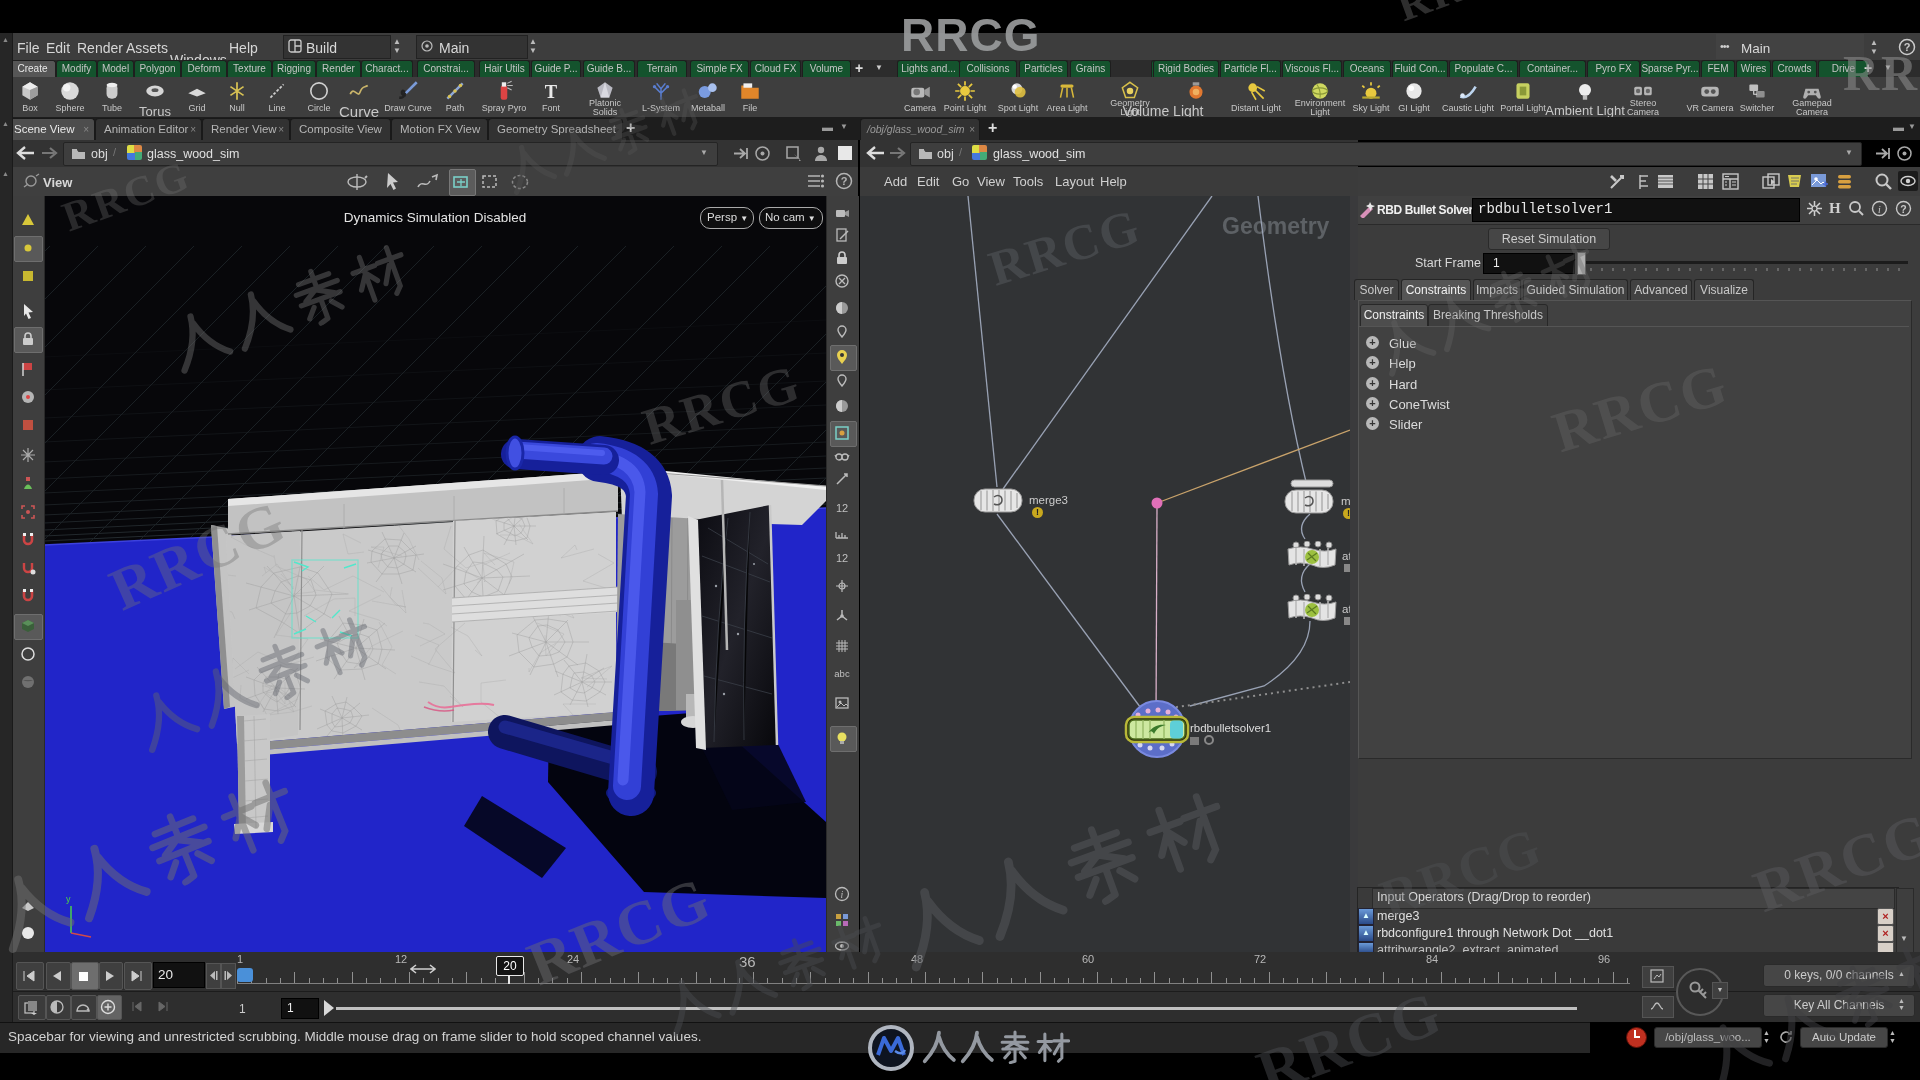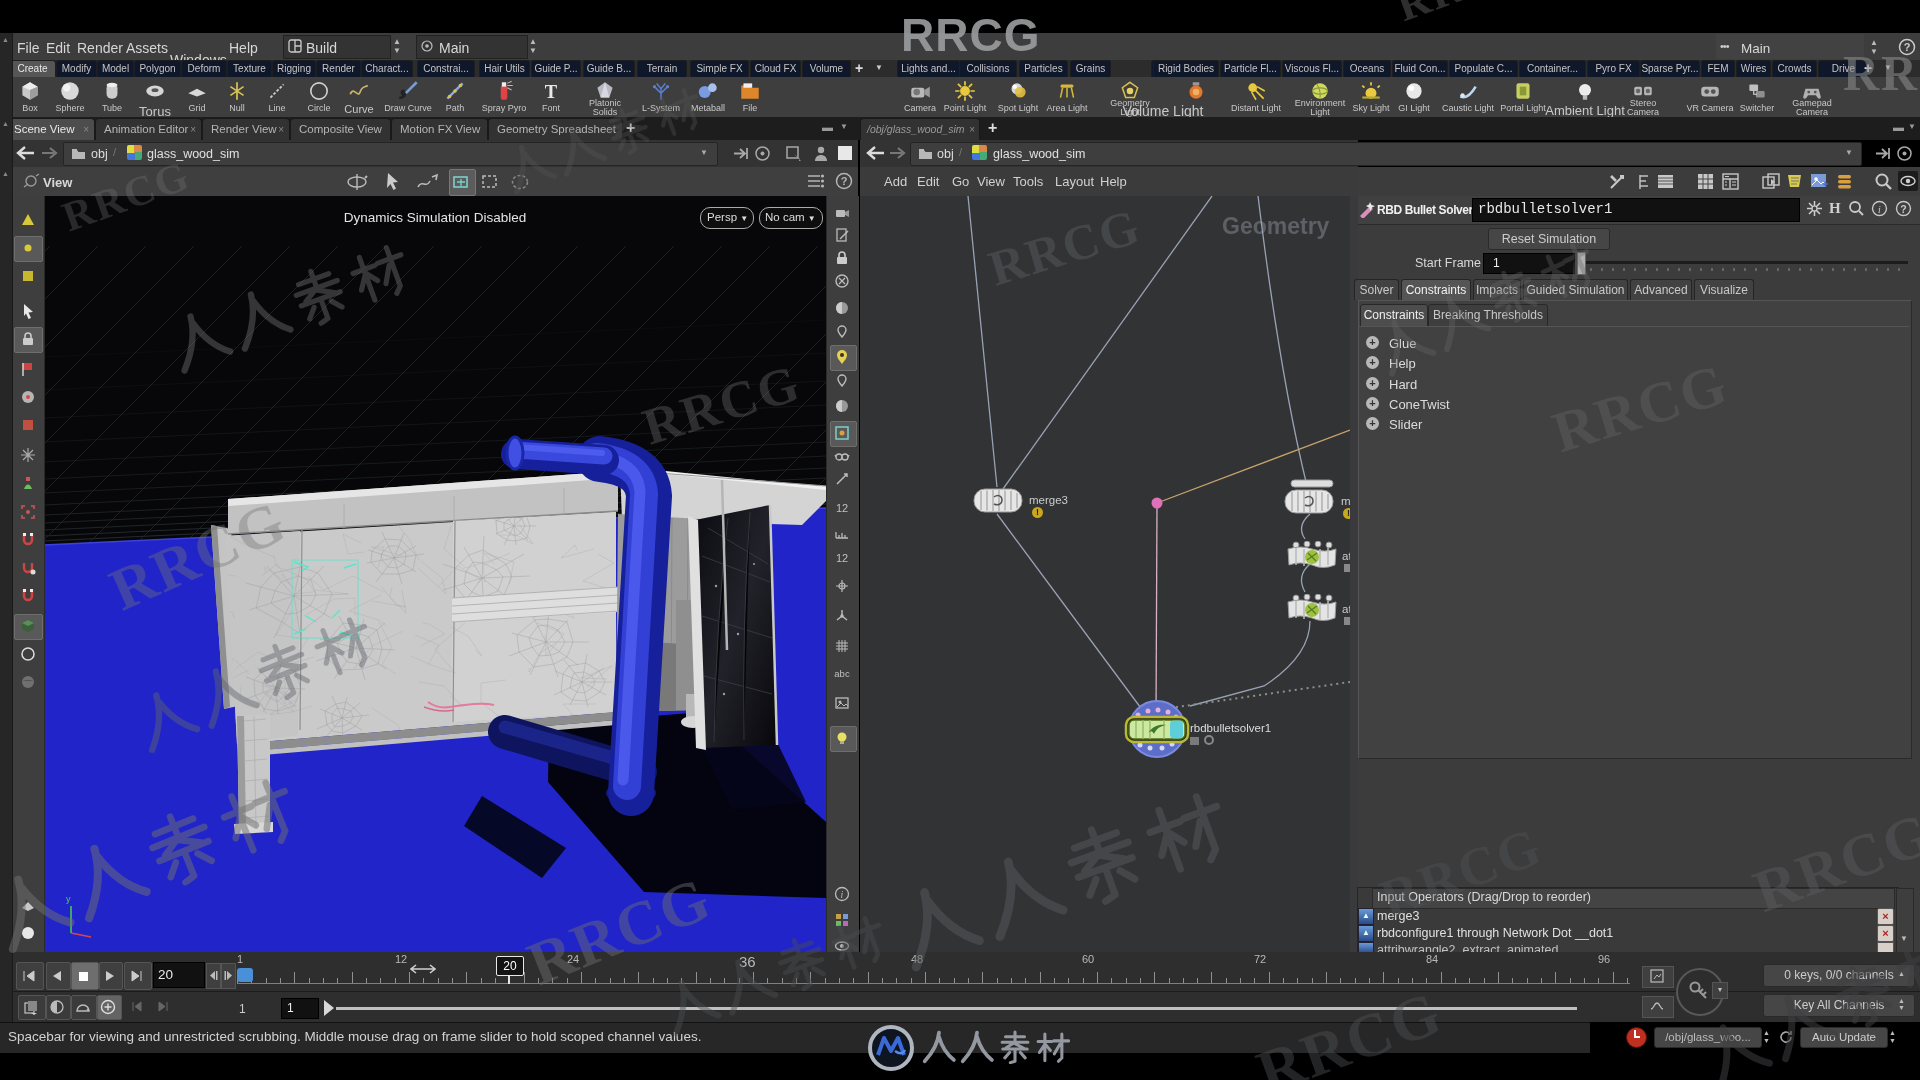--- a/index.html
+++ b/index.html
@@ -1,18 +1,18 @@
 <!DOCTYPE html>
 <html><head><meta charset="utf-8">
 <style>
 html,body{margin:0;padding:0;background:#000;width:1920px;height:1080px;overflow:hidden}
 body{font-family:"Liberation Sans",sans-serif;position:relative}
 .abs{position:absolute}
 .txt{position:absolute;white-space:nowrap;color:#cfcfcf}
-.tab{position:absolute;background:#0f172a;color:#c4c4c4;font-size:10px;text-align:center;
+.tab{position:absolute;background:#14532d;color:#c4c4c4;font-size:10px;text-align:center;
  border:1px solid #1e1e1e;border-bottom:none;border-radius:3px 3px 0 0;height:16px;line-height:16px;overflow:hidden}
 .tab.act{background:#565656;color:#e8e8e8}
 .ptab{position:absolute;background:#323232;color:#b5b5b5;font-size:12px;
  border:1px solid #191919;border-bottom:none;border-radius:4px 4px 0 0;height:21px;line-height:21px;overflow:hidden}
 .ptab.act{background:#4d4d4d;color:#e8e8e8}
 .btn{position:absolute;background:#464646;border:1px solid #2a2a2a;border-radius:3px;color:#ccc;text-align:center}
 .inp{position:absolute;background:#111;border:1px solid #000;color:#ddd}
 .wm{position:absolute;white-space:nowrap;font-weight:bold;pointer-events:none;z-index:50;
  font-family:"Liberation Serif",serif}
 </style></head><body>
@@ -121,21 +121,21 @@
       <path d="M5 17L17 5" stroke="#cfcfcf" stroke-width="1.6" stroke-dasharray="2.5 1.5"></path>
     </svg></div>
 <div class="txt" style="left:277px;top:103px;transform:translateX(-50%);font-size:9px;color:#c8c8c8">Line</div>
 <div class="abs" style="left:307px;top:79px"><svg width="24" height="24" viewBox="0 0 22 22">
       <circle cx="11" cy="11" r="7.5" fill="none" stroke="#cfcfcf" stroke-width="1.5"></circle>
     </svg></div>
 <div class="txt" style="left:319px;top:103px;transform:translateX(-50%);font-size:9px;color:#c8c8c8">Circle</div>
 <div class="abs" style="left:347px;top:79px"><svg width="24" height="24" viewBox="0 0 22 22">
       <path d="M3 14c3-8 7 4 9-2s4-4 7-6" fill="none" stroke="#c9b46a" stroke-width="1.6"></path>
     </svg></div>
-<div class="txt" style="left:359px;top:103px;transform:translateX(-50%);font-size:11px;color:#c8c8c8">Curve</div>
+<div class="txt" style="left:359px;top:103px;transform:translateX(-50%);font-size:15px;color:#c8c8c8">Curve</div>
 <div class="abs" style="left:396px;top:79px"><svg width="24" height="24" viewBox="0 0 22 22">
       <path d="M3 17c5 1 6-5 4-6s-3 4 2 4" fill="none" stroke="#222" stroke-width="2.2"></path>
       <path d="M9 13L19 3" stroke="#7a9bd8" stroke-width="2.4"></path>
     </svg></div>
 <div class="txt" style="left:408px;top:103px;transform:translateX(-50%);font-size:9px;color:#c8c8c8">Draw Curve</div>
 <div class="abs" style="left:443px;top:79px"><svg width="24" height="24" viewBox="0 0 22 22">
       <path d="M4 18L18 4" stroke="#8ea8d8" stroke-width="2.2"></path>
       <circle cx="6" cy="16" r="1.6" fill="#d8c254"></circle>
       <circle cx="11" cy="11" r="1.6" fill="#d8c254"></circle>
       <circle cx="16" cy="6" r="1.6" fill="#d8c254"></circle>

